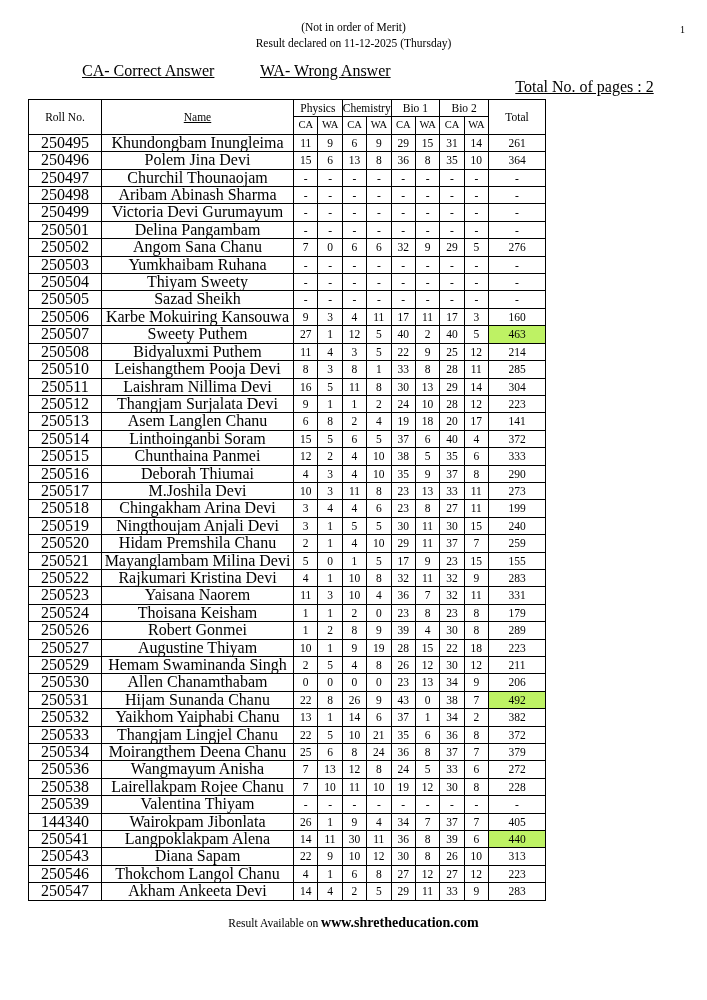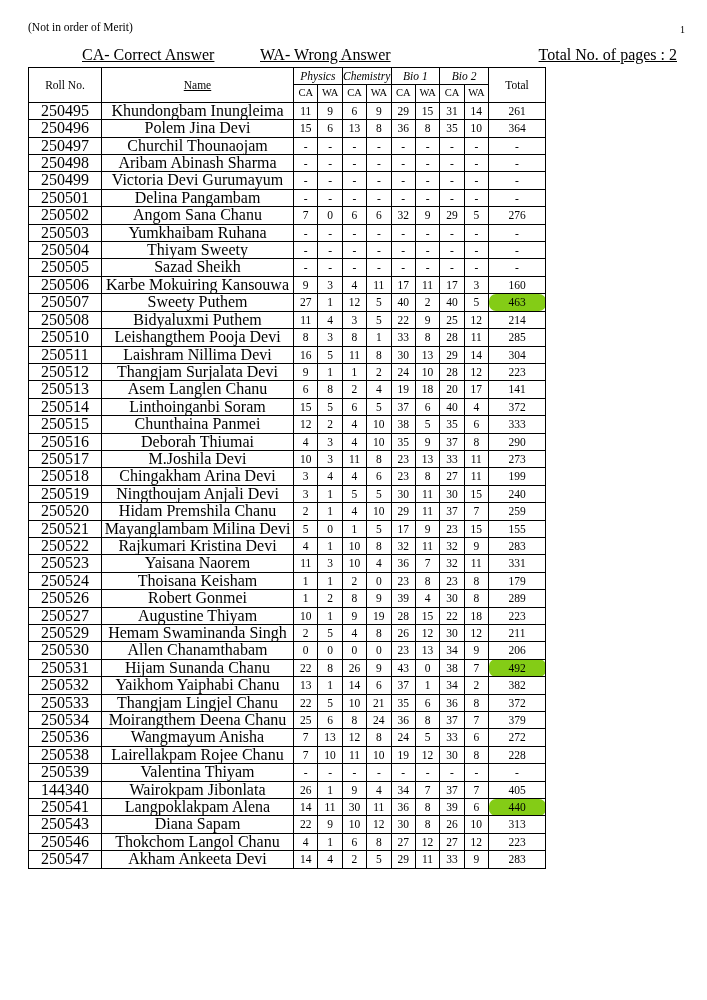--- a/index.html
+++ b/index.html
@@ -37,94 +37,94 @@
     margin-top: 8px;
   }
   .hdr-title {
     text-align: center;
     font-weight: bold;
     font-size: 17.5px;
     margin-top: 9px;
     letter-spacing: -0.1px;
   }
   .hdr-sub {
-    text-align: left;
+    text-align: center;
     font-size: 11.5px;
     margin-top: 7px;
   }
   .hdr-declared {
     text-align: center;
     font-size: 11.5px;
     margin-top: 4px;
   }
   .legend-row {
     display: flex;
     font-size: 16px;
     margin-top: 13px;
     padding: 0 2px 3px 2px;
     text-decoration: underline;
   }
   .legend-ca { width: 178px; padding-left: 52px; }
   .legend-wa { width: 200px; }
-  .legend-pages { flex: 1; text-align: right; padding-left: 32px; }
+  .legend-pages { flex: 1; text-align: center; padding-left: 32px; margin-top: 16px; }
 
   table.result {
     border-collapse: collapse;
     width: 518px;
     table-layout: fixed;
     font-size: 10.5px;
   }
   table.result th, table.result td {
     border: 1px solid #000000;
     text-align: center;
     padding: 0;
     height: 16.4px;
     line-height: 16.4px;
     font-weight: normal;
   }
   table.result th {
     font-weight: normal;
   }
   .th-roll { width: 72px; font-size: 11.5px; }
   .th-name { width: 191px; font-size: 11.5px; text-decoration: underline; }
-  .th-group { font-size: 11.5px; font-style: italic; }
+  .th-group { font-size: 11.5px; }
   .th-sub { font-size: 10.5px; height: 15px; line-height: 15px; }
   .th-total { width: 56px; font-size: 11.5px; }
   .col-num { width: 39.5px; }
   td.name {
     text-align: left;
     padding-left: 6px;
     font-size: 16px;
   }
   td.roll { font-size: 16px; }
   td.val { font-size: 11.5px; }
   td.total { font-size: 11.5px; }
   td.total.flag {
-    background: #84cc16;
-    border-radius: 7px;
+    background: #bef264;
   }
   .footer {
     text-align: center;
     font-size: 11.5px;
     margin-top: 14px;
   }
   .footer .url {
     font-weight: bold;
     font-size: 14px;
     font-family: "Liberation Serif", serif;
   }
 </style>
 </head>
 <body>
 
 <div class="page">
 
   <div class="page-number">1</div>
 
   <div class="hdr-sub">(Not in order of Merit)</div>
+  <div class="hdr-declared">Result declared on 11-12-2025 (Thursday)</div>
 
   <div class="legend-row">
     <div class="legend-ca">CA- Correct Answer</div>
     <div class="legend-wa">WA- Wrong Answer</div>
     <div class="legend-pages">Total No. of pages : 2</div>
   </div>
 
   <table class="result">
     <thead>
       <tr>
@@ -716,14 +716,18 @@
           <td class="val col-num">5</td>
           <td class="val col-num">29</td>
           <td class="val col-num">11</td>
           <td class="val col-num">33</td>
           <td class="val col-num">9</td>
           <td class="total">283</td>
         </tr>
       </tbody>
   </table>
 
+  <div class="footer">
+    <span>Result Available on</span>
+    <span class="url">www.shretheducation.com</span>
+  </div>
 
 </div>
 
 </body></html>

